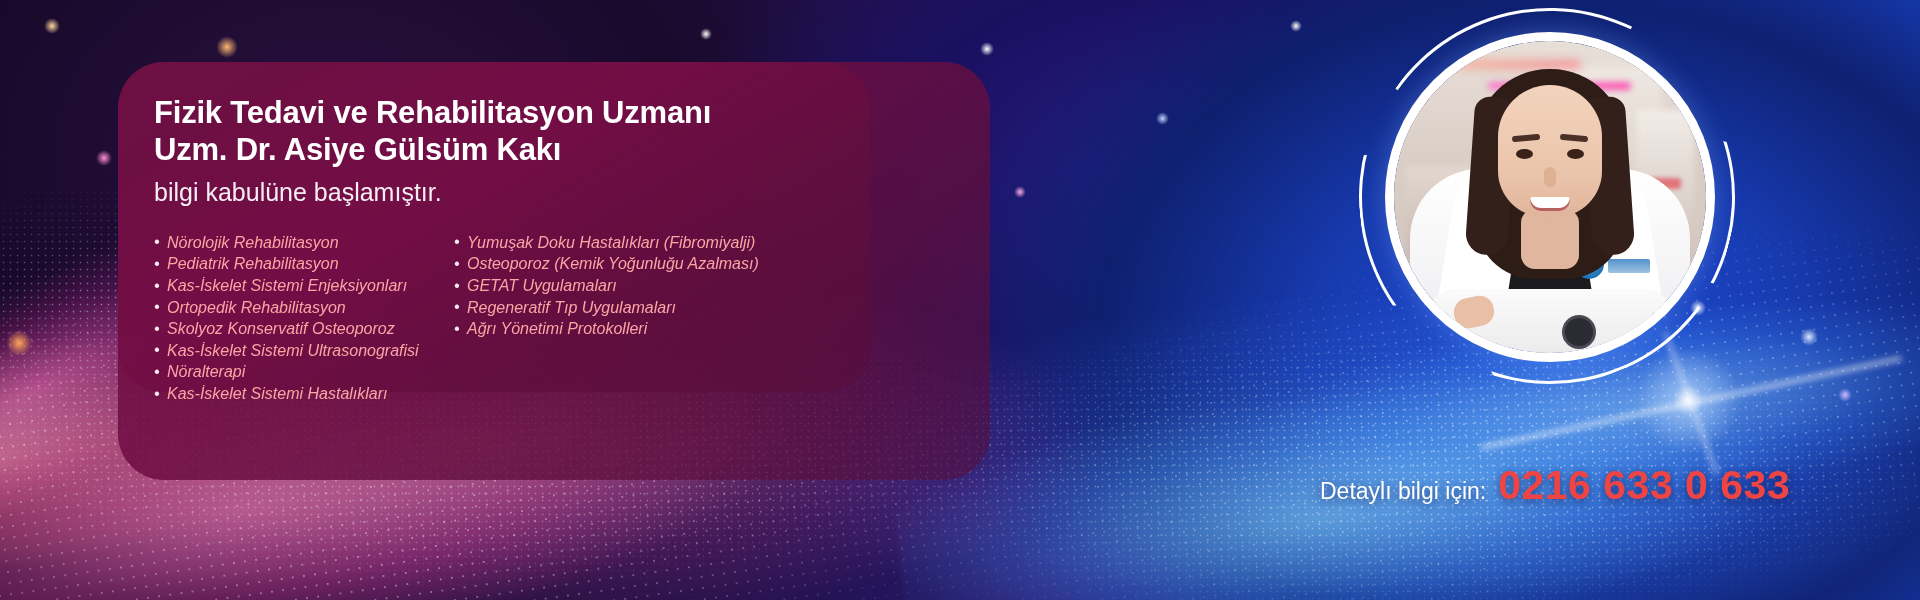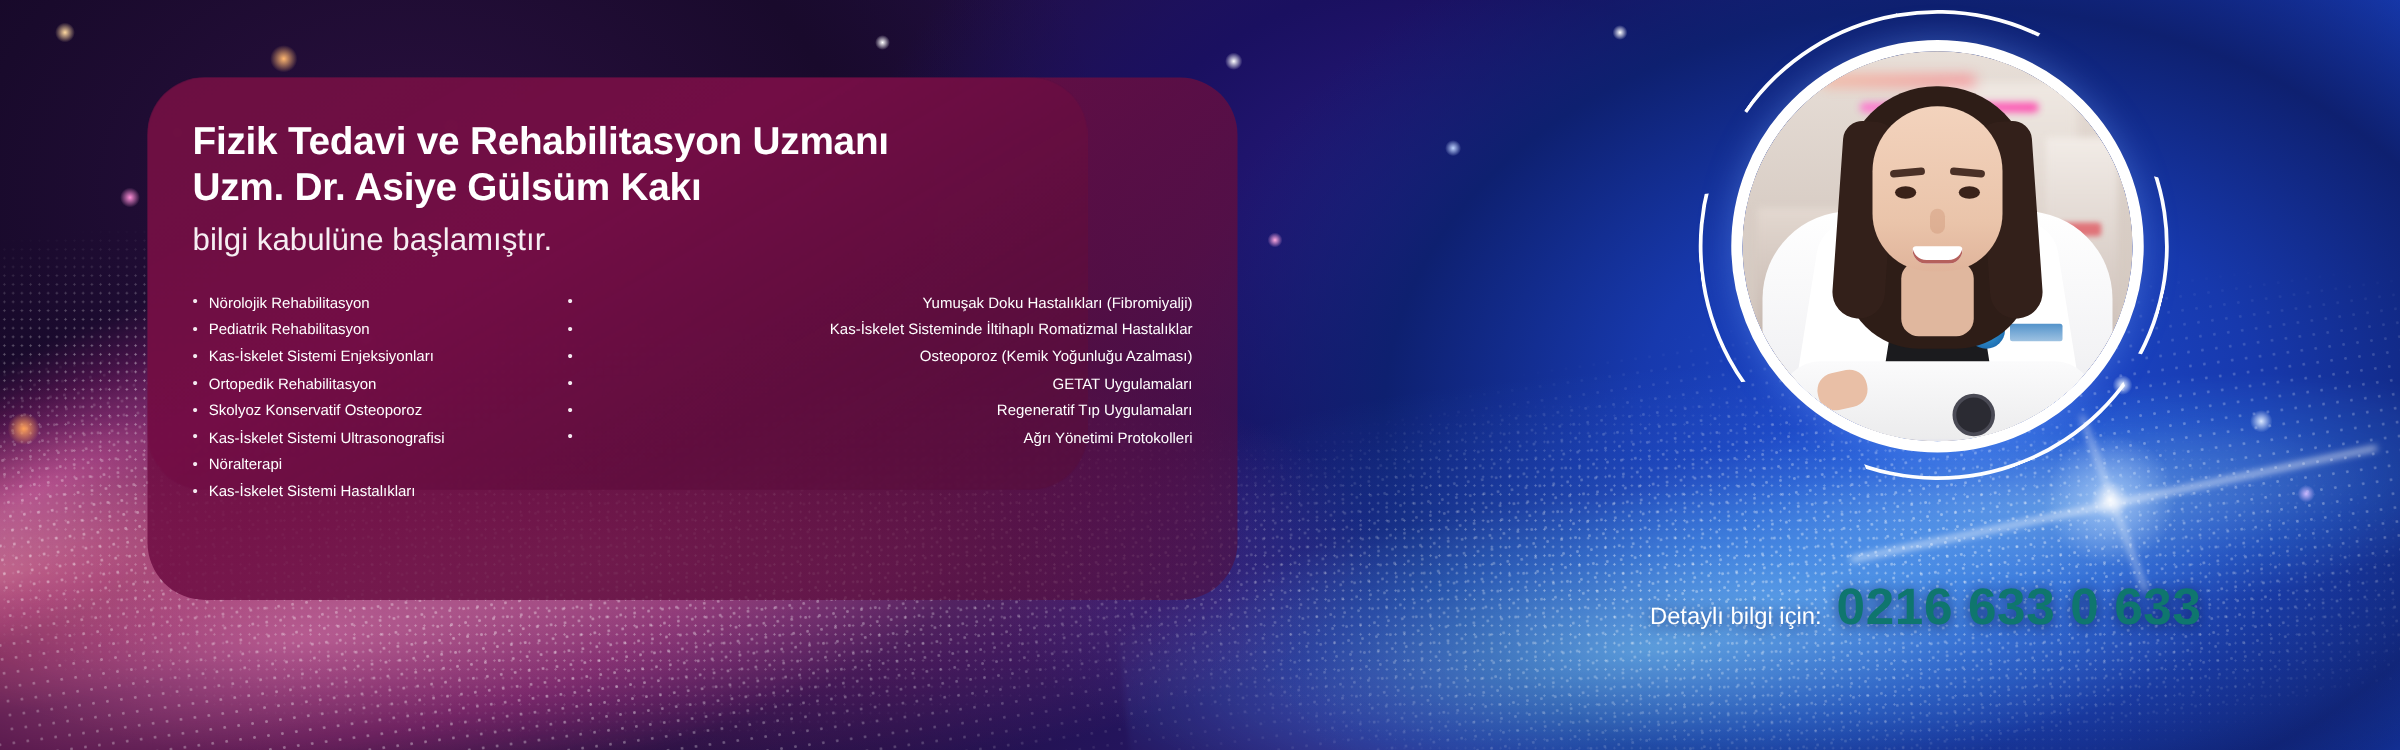--- a/index.html
+++ b/index.html
@@ -156,28 +156,29 @@
     margin-top:6px;
     white-space:nowrap;
   }
 
   .lists {
     display:flex;
     margin-top:20px;
   }
   .list-col { list-style:none; }
   .list-col.left  { width:300px; }
-  .list-col.right { width:500px;text-align:right; }
+  .list-col.right { width:500px; }
   .list-col li {
-    color:#ffffff;
-    font-size:12px;
+    color:#fca5a5;
+    font-size:16px;
     line-height:21.6px;
     white-space:nowrap;
     position:relative;
     padding-left:13px;
+    font-style:italic;
   }
   .list-col li::before {
     content:"•";
     position:absolute;
     left:0; top:-0.5px;
     color:#f4eaf0;
   }
 
   
   #doctor-block {
@@ -359,25 +360,25 @@
   
   #phone-line {
     position:absolute;
     left:1320px; top:462px;
     display:flex; align-items:baseline; gap:12px;
     white-space:nowrap;
     text-shadow:0 2px 10px rgba(10,20,80,.65);
   }
   #phone-label {
     color:#ffffff;
-    font-size:19px;
+    font-size:23px;
     font-weight:400;
   }
   #phone-number {
-    color:#0f766e;
+    color:#ef4444;
     font-size:41px;
     font-weight:bold;
     letter-spacing:0.5px;
   }
 </style>
 </head>
 <body>
 
 <div id="banner">
 
@@ -422,21 +423,20 @@
         <li>Pediatrik Rehabilitasyon</li>
         <li>Kas-İskelet Sistemi Enjeksiyonları</li>
         <li>Ortopedik Rehabilitasyon</li>
         <li>Skolyoz Konservatif Osteoporoz</li>
         <li>Kas-İskelet Sistemi Ultrasonografisi</li>
         <li>Nöralterapi</li>
         <li>Kas-İskelet Sistemi Hastalıkları</li>
       </ul>
       <ul class="list-col right">
         <li>Yumuşak Doku Hastalıkları (Fibromiyalji)</li>
-        <li>Kas-İskelet Sisteminde İltihaplı Romatizmal Hastalıklar</li>
         <li>Osteoporoz (Kemik Yoğunluğu Azalması)</li>
         <li>GETAT Uygulamaları</li>
         <li>Regeneratif Tıp Uygulamaları</li>
         <li>Ağrı Yönetimi Protokolleri</li>
       </ul>
     </div>
   </div>
 
   <div id="doctor-block">
     <div class="arc arc-top"></div>

